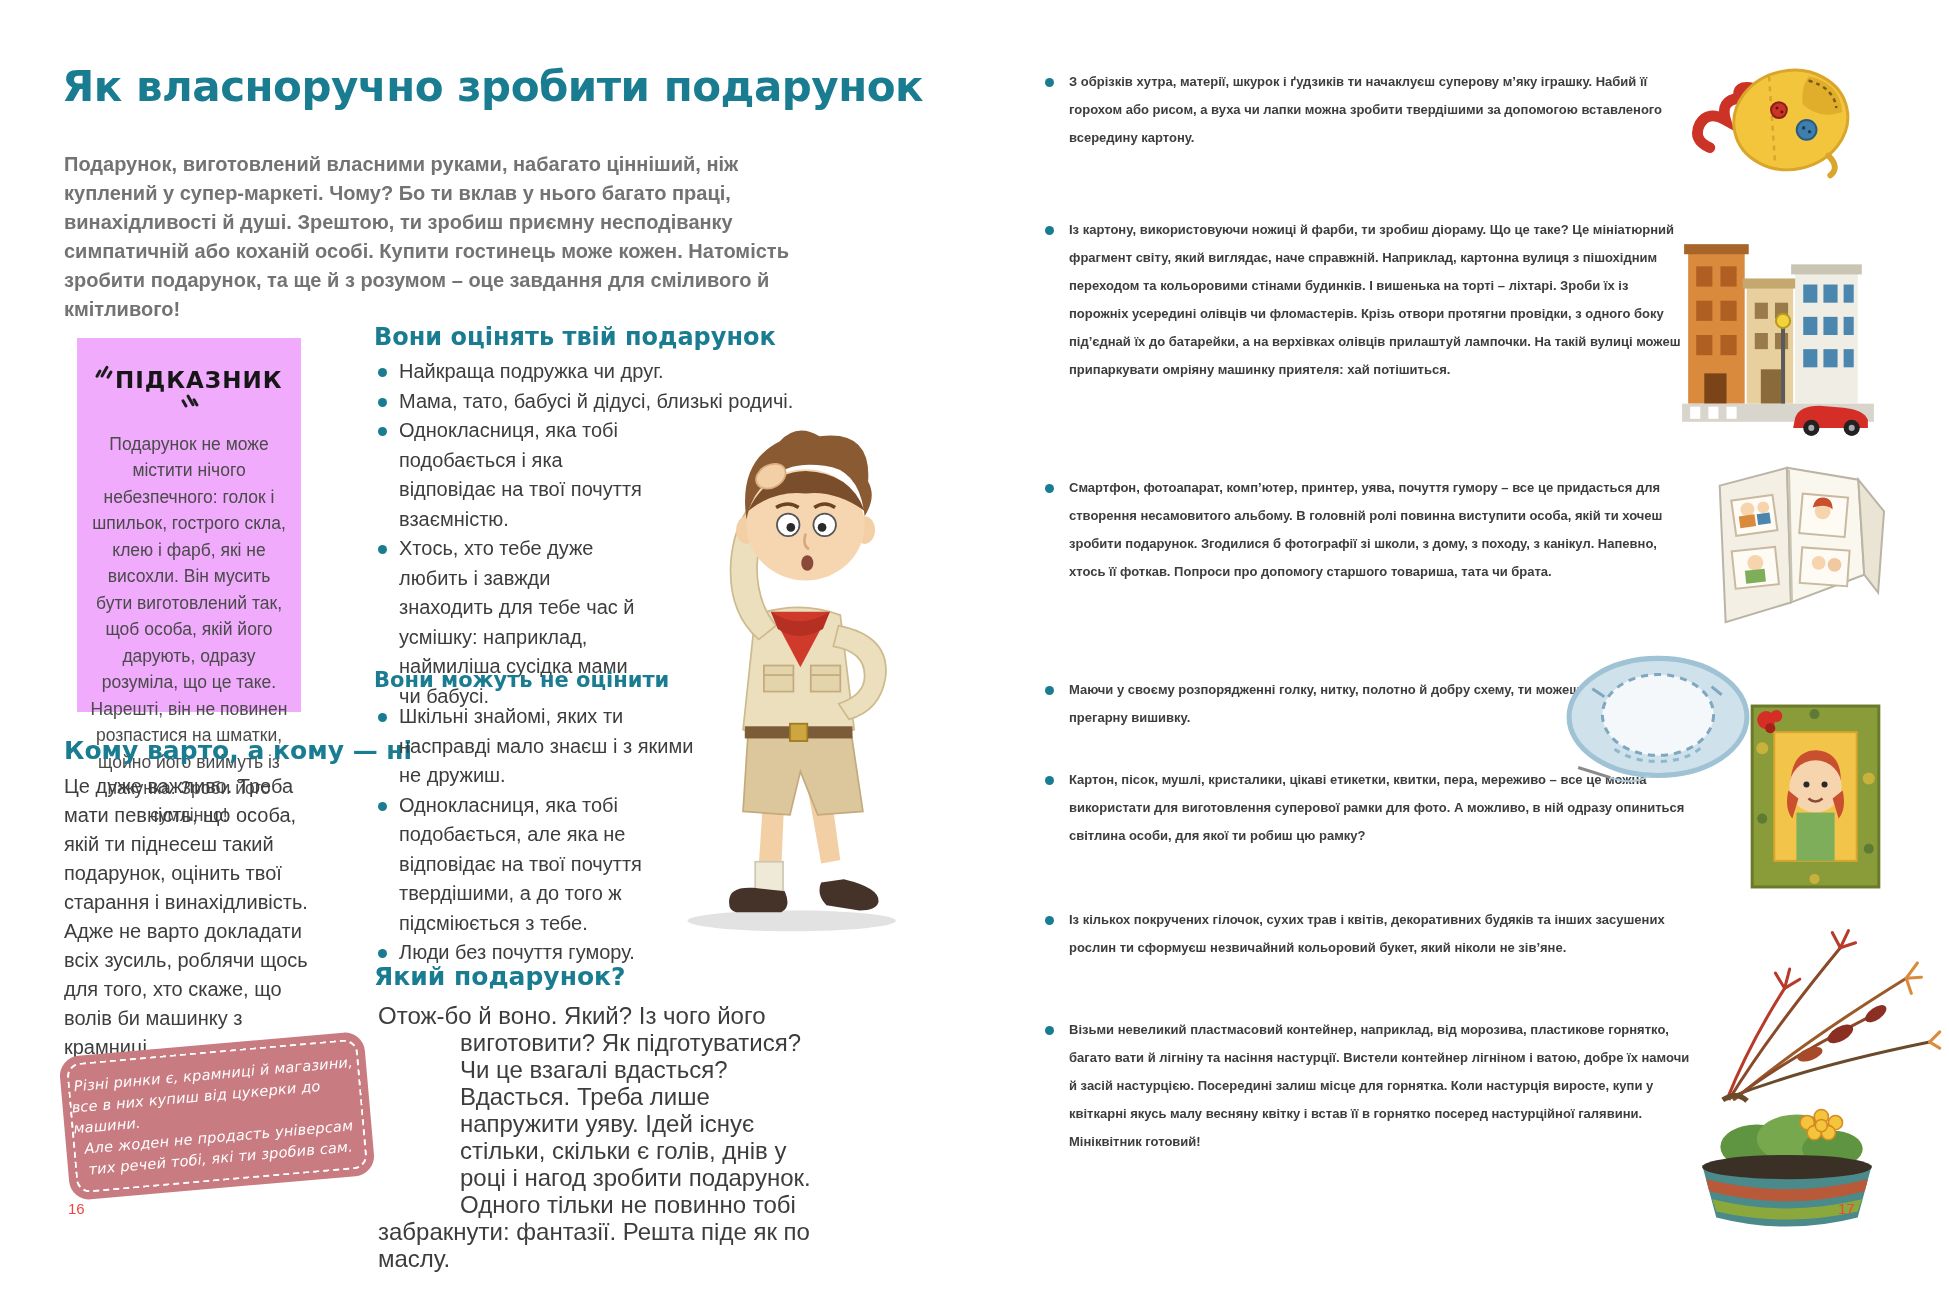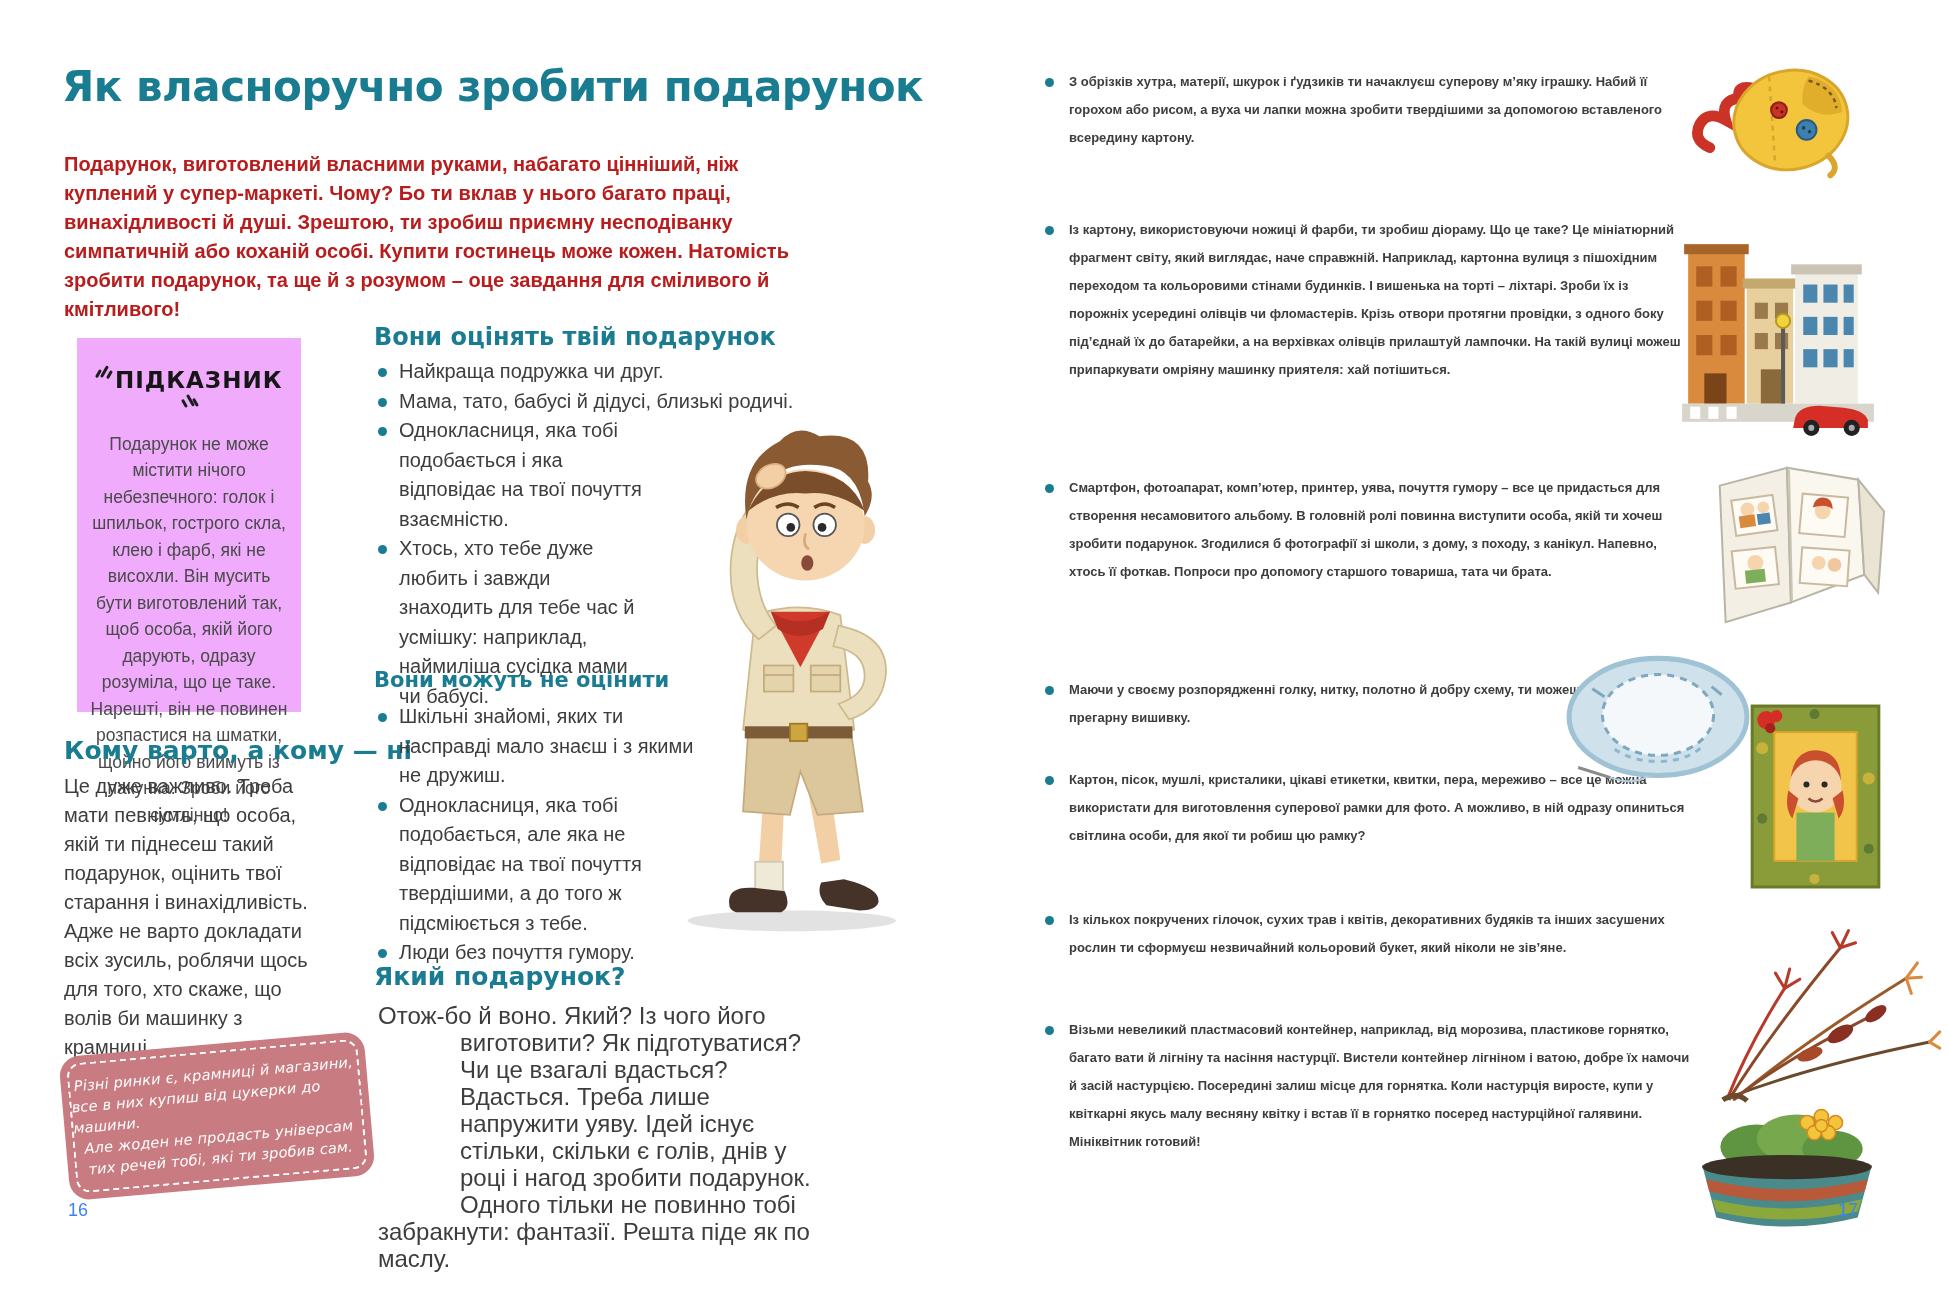--- a/index.html
+++ b/index.html
@@ -2,21 +2,21 @@
 <html><head>
 <meta charset="utf-8">
 <style>
   html,body{margin:0;padding:0;background:#ffffff;}
   .spread{position:relative;width:1949px;height:1300px;background:#ffffff;overflow:hidden;
           font-family:"Liberation Sans", sans-serif;color:#3d3d3d;}
   .abs{position:absolute;}
   .teal{color:#1A7C90;font-family:"DejaVu Sans", sans-serif;font-weight:bold;margin:0;}
   
   .title{left:62px;top:62px;font-size:42px;letter-spacing:-0.5px;}
-  .intro{left:64px;top:150px;width:746px;font-size:20px;line-height:29px;font-weight:bold;color:#b91c1c;margin:0;}
+  .intro{left:64px;top:150px;width:746px;font-size:20px;line-height:29px;font-weight:bold;color:#737373;margin:0;}
   .hintbox{left:77px;top:338px;width:224px;height:374px;background:#f0abfc;box-sizing:border-box;
            padding:26px 12px 18px 12px;text-align:center;}
   .hintbox h2{margin:0;font-size:23px;letter-spacing:1px;color:#161616;font-family:"DejaVu Sans", sans-serif;display:inline-block;vertical-align:middle;}
   .hintbox p{margin:14px 0 0 0;font-size:17.5px;line-height:26.5px;color:#4a4a4a;}
   .spark{display:inline-block;position:relative;width:15px;height:18px;vertical-align:2px;}
   .spark i{position:absolute;display:block;width:2.5px;height:9px;background:#1d1d1d;border-radius:2px;}
   .spark-l i:nth-child(1){left:1px;top:5px;transform:rotate(30deg);}
   .spark-l i:nth-child(2){left:7px;top:1px;height:13px;transform:rotate(30deg);}
   .spark-l i:nth-child(3){left:12px;top:6px;transform:rotate(30deg);}
   .spark-r i:nth-child(1){left:1px;top:6px;transform:rotate(-30deg);}
@@ -34,21 +34,21 @@
   .list{left:374px;top:357px;width:442px;}
   .list ul{list-style:none;margin:0;padding:0;}
   .list li{position:relative;padding-left:25px;font-size:20px;line-height:29.5px;}
   .list li::before{content:"";position:absolute;left:4px;top:11px;width:9px;height:9px;border-radius:50%;background:#1A7C90;}
   .float-r{float:right;width:168px;height:242px;}
   .h-mid2{left:374px;top:668px;font-size:21px;}
   .list2{left:374px;top:702px;width:344px;}
   .h-mid3{left:374px;top:962px;font-size:25px;}
   .p-what{left:374px;top:998px;width:438px;font-size:24px;line-height:27px;margin:4px;}
   .wrap-spacer{float:left;width:82px;height:170px;}
-  .pagenum{font-size:18px;color:#3b82f6;}
+  .pagenum{font-size:15px;color:#ef4444;}
   .pn-l{left:68px;top:1200px;}
   .pn-r{left:1838px;top:1200px;}
   
   .r-item{position:absolute;left:1042px;width:648px;box-sizing:border-box;padding-left:27px;
           font-size:13px;line-height:28px;font-weight:bold;}
   .r-item::before{content:"";position:absolute;left:3px;top:10px;width:9px;height:9px;border-radius:50%;background:#1A7C90;}
   .ill{position:absolute;}
 </style>
 </head>
 <body>

